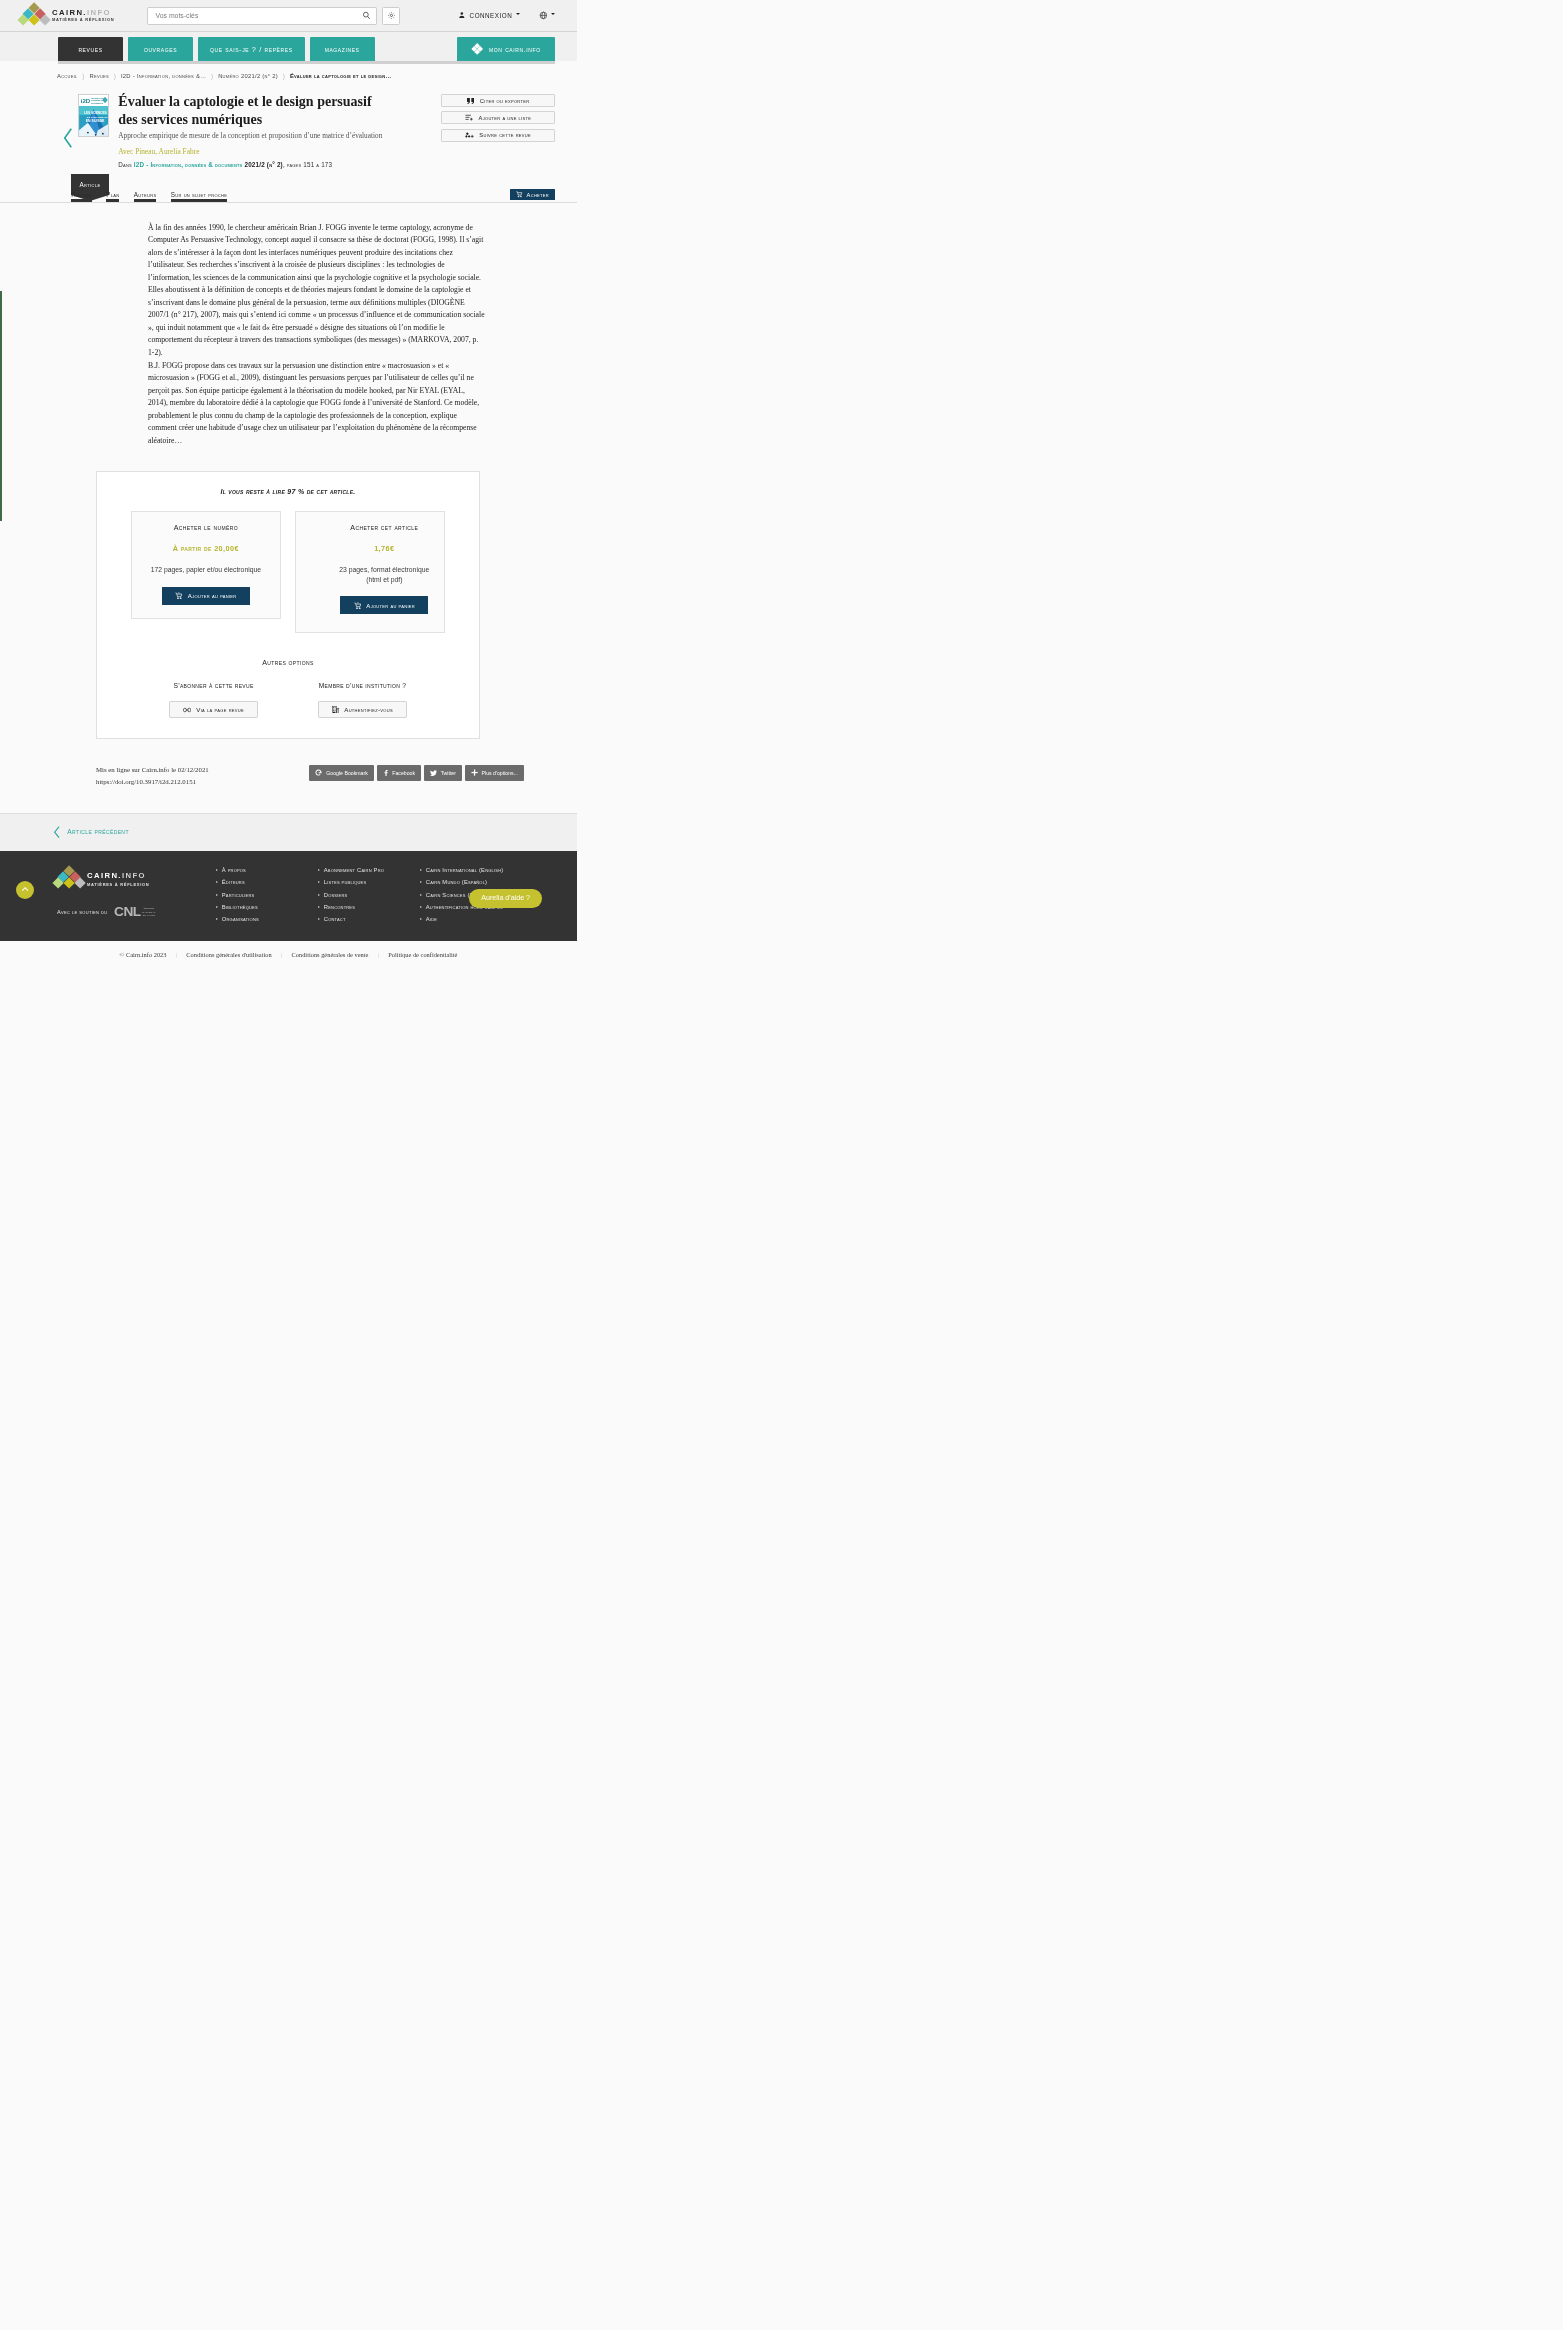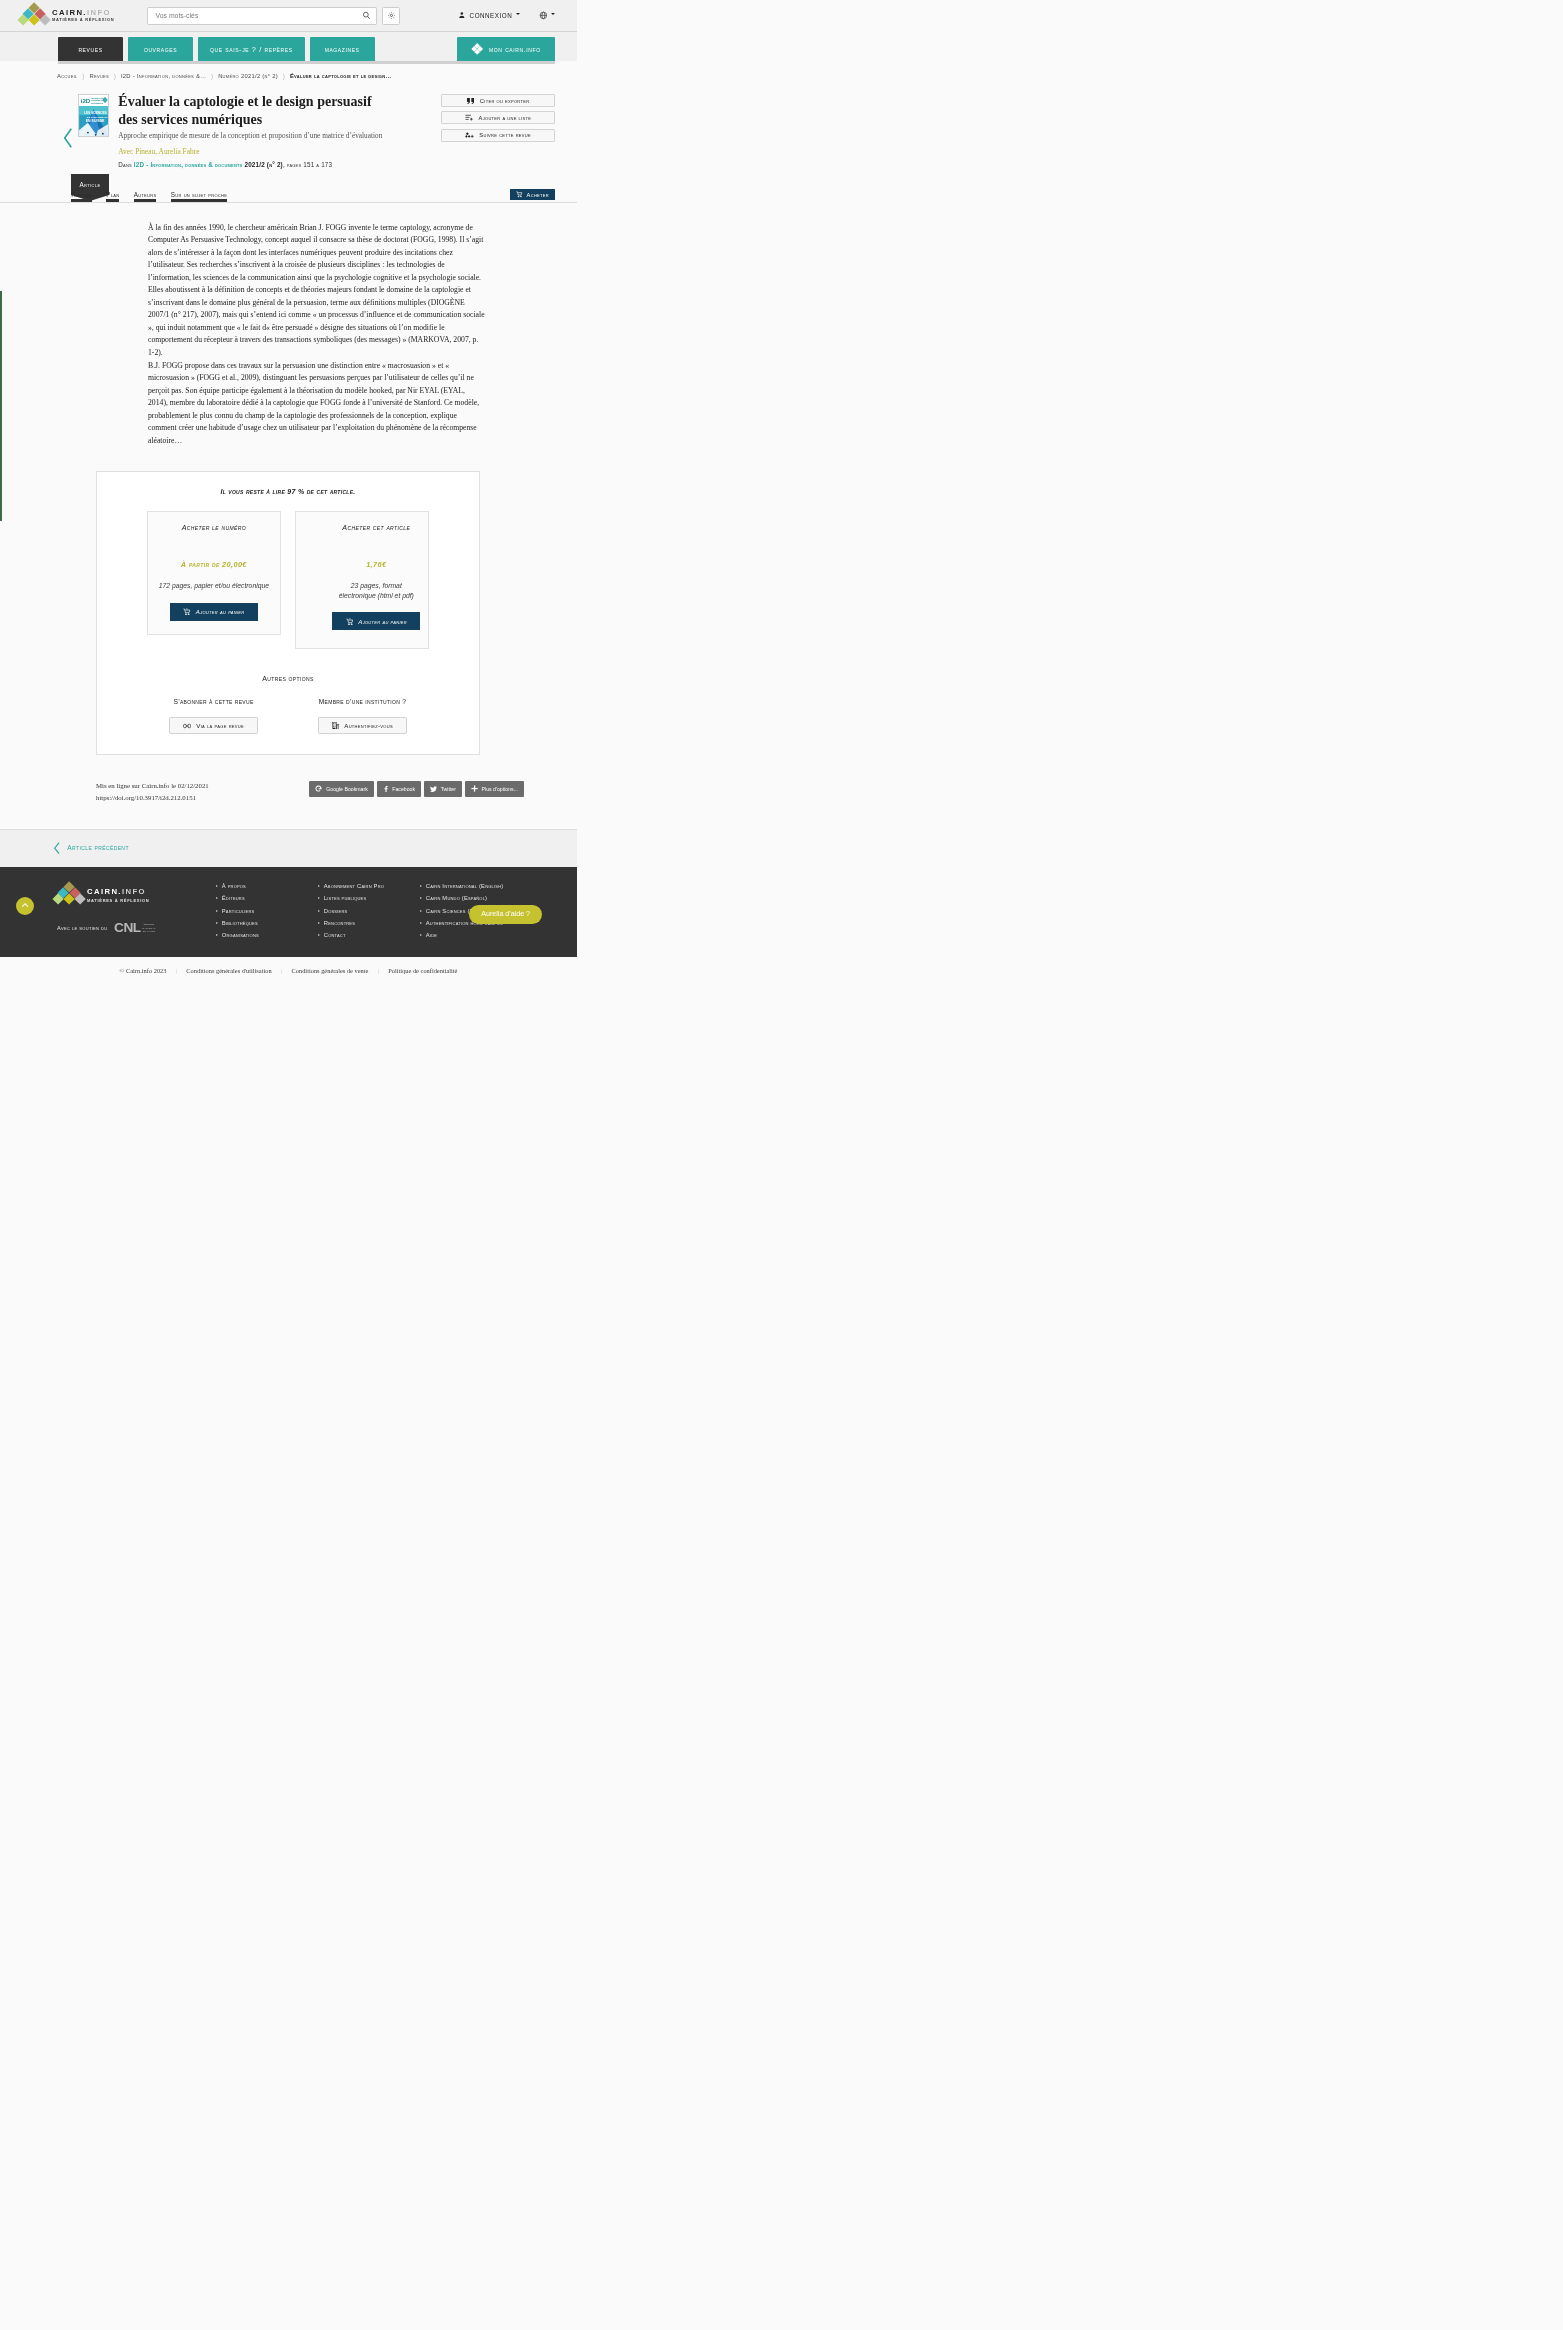--- a/index.html
+++ b/index.html
@@ -128,25 +128,25 @@
   .artbody { width: 349px; margin: 0 auto 0 136px; font-family: "Liberation Serif", serif;
              font-size: 7.7px; line-height: 1.62; color: #1c1c1c; text-align: left; }
   .artbody p { margin-bottom: 0.5px; margin-left: 12px; }
 
   
   .paywall { width: 384px; margin: 24px auto 0 96px; border: 0.5px solid #e0e0e0; background: #fff;
              padding: 16.4px 13px 20px; }
   .pw-head { text-align: center; font-size: 7px; letter-spacing: 0.3px; font-variant: small-caps;
              font-style: italic; color: #1c1c1c; font-weight: 600; }
   .pw-cards { display: flex; justify-content: center; gap: 14.3px; margin-top: 15.3px; align-items: flex-start; }
-  .pw-card { width: 134px; border: 0.5px solid #e2e2e2; background: #fbfbfb; padding: 12px 7.7px 13px;
-             text-align: center; font-style: italic; }
+  .pw-card { width: 150px; border: 0.5px solid #e2e2e2; background: #fbfbfb; padding: 12px 7.7px 13px;
+             text-align: center; }
   .pw-card.tall { padding-bottom: 17.5px; padding-left: 36px; }
   .pw-t { font-size: 7.1px; letter-spacing: 0.4px; font-variant: small-caps; color: #1c1c1c; }
-  .pw-price { margin-top: 28px; font-size: 7.3px; letter-spacing: 0.4px; font-variant: small-caps;
+  .pw-price { margin-top: 12px; font-size: 7.3px; letter-spacing: 0.4px; font-variant: small-caps;
               color: #b5b32c; font-weight: 700; }
   .pw-desc { margin-top: 12px; font-size: 6.8px; color: #3b3b3b; line-height: 1.45; }
   .cart-btn { margin: 12px auto 0; background: #12405e; color: #fff; height: 18px; width: 88px;
               display: flex; align-items: center; justify-content: center; gap: 5px; cursor: pointer;
               font-size: 6.1px; letter-spacing: 0.3px; font-variant: small-caps; border-radius: 0.5px; }
   .pw-other { margin-top: 26px; text-align: center; font-size: 7px; letter-spacing: 0.4px;
               font-variant: small-caps; color: #1c1c1c; }
   .pw-opts { display: flex; justify-content: center; gap: 60px; margin-top: 16.4px; }
   .pw-opt { text-align: center; }
   .pw-opt-t { font-size: 6.7px; letter-spacing: 0.3px; font-variant: small-caps; color: #1c1c1c; }

